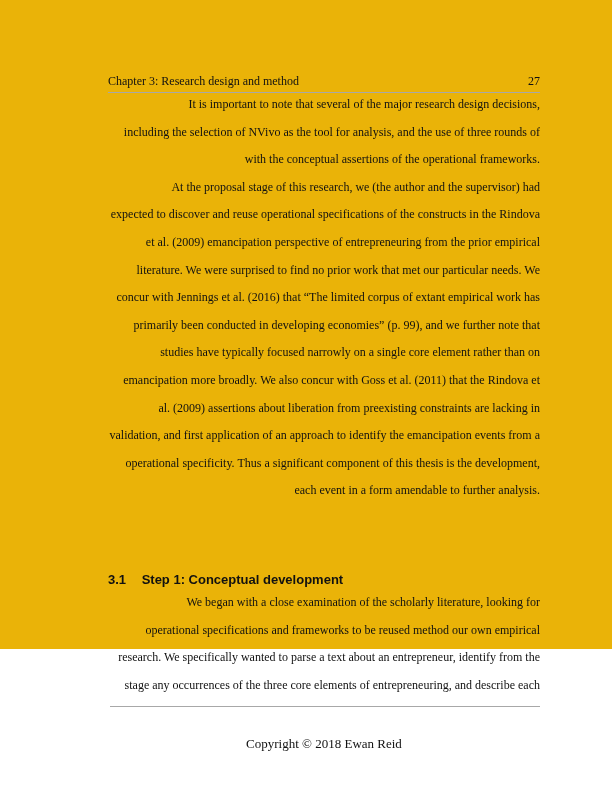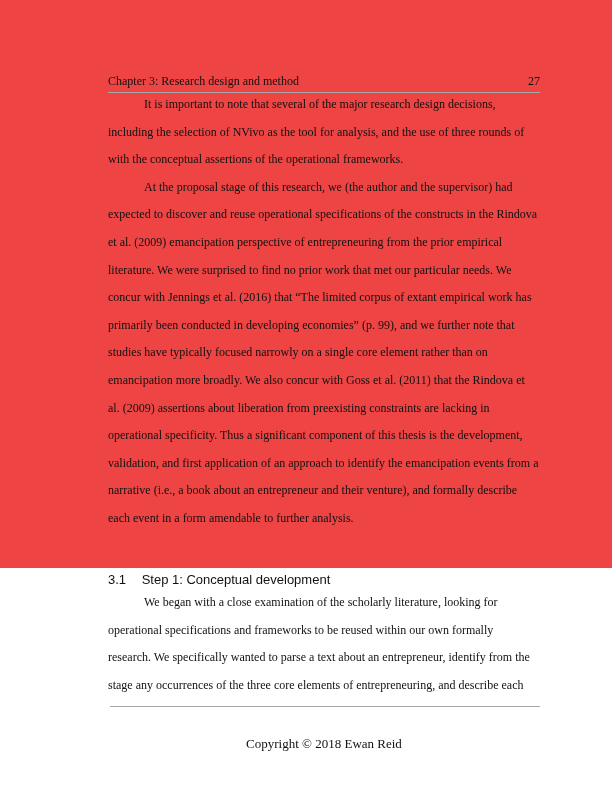--- a/index.html
+++ b/index.html
@@ -1,30 +1,30 @@
 <!DOCTYPE html>
 <html><head>
   <meta charset="utf-8">
   <style>
     html, body { margin: 0; padding: 0; background: #ffffff; }
     body { width: 612px; height: 792px; position: relative; overflow: hidden;
            font-family: "Liberation Serif", serif; color: #111111; }
-    .page { position: absolute; left: 0; top: 0; width: 612px; height: 568px; background: #ef4444; }
+    .page { position: absolute; left: 0; top: 0; width: 612px; height: 649px; background: #eab308; }
     .header { position: absolute; left: 108px; top: 73px; width: 432px; height: 16px;
               font-size: 12px; line-height: 16px; }
     .header .title { position: absolute; left: 0; top: 0; }
     .header .pageno { position: absolute; right: 0; top: 0; }
     .rule { position: absolute; left: 108px; width: 432px; height: 1px; background: #a8a8a8; }
     .rule.top { top: 92px; }
     .rule.bottom { top: 706px; left: 110px; width: 430px; }
     .body { position: absolute; left: 108px; top: 96px; width: 432px; }
-    .line { font-size: 12px; height: 27.6px; line-height: 16px; white-space: nowrap; }
+    .line { font-size: 12px; height: 27.6px; line-height: 16px; white-space: nowrap; text-align: right; }
     .line.indent { padding-left: 36px; }
     .heading { position: absolute; left: 108px; top: 572px; font-family: "Liberation Sans", sans-serif;
-               font-weight: normal; font-size: 13px; line-height: 16px; white-space: nowrap; }
+               font-weight: bold; font-size: 13px; line-height: 16px; white-space: nowrap; }
     .heading .num { display: inline-block; width: 30px; }
     .body2 { position: absolute; left: 108px; top: 594px; width: 432px; }
     .footer { position: absolute; left: 108px; top: 736px; width: 432px; text-align: center;
               font-size: 13px; line-height: 16px; }
   </style>
 </head>
 <body>
 
 <div class="page">
 
@@ -43,35 +43,34 @@
     <div>
       <div class="line indent">At the proposal stage of this research, we (the author and the supervisor) had</div>
       <div class="line">expected to discover and reuse operational specifications of the constructs in the Rindova</div>
       <div class="line">et al. (2009) emancipation perspective of entrepreneuring from the prior empirical</div>
       <div class="line">literature.  We were surprised to find no prior work that met our particular needs.  We</div>
       <div class="line">concur with Jennings et al. (2016) that “The limited corpus of extant empirical work has</div>
       <div class="line">primarily been conducted in developing economies” (p. 99), and we further note that</div>
       <div class="line">studies have typically focused narrowly on a single core element rather than on</div>
       <div class="line">emancipation more broadly.  We also concur with Goss et al. (2011) that the Rindova et</div>
       <div class="line">al. (2009) assertions about liberation from preexisting constraints are lacking in</div>
+      <div class="line">validation, and first application of an approach to identify the emancipation events from a</div>
       <div class="line">operational specificity.  Thus a significant component of this thesis is the development,</div>
-      <div class="line">validation, and first application of an approach to identify the emancipation events from a</div>
-      <div class="line">narrative (i.e., a book about an entrepreneur and their venture), and formally describe</div>
       <div class="line">each event in a form amendable to further analysis.</div>
     </div>
   </div>
 
   <div class="heading">
     <span class="num">3.1</span>
     <span>Step 1: Conceptual development</span>
   </div>
 
   <div class="body2">
     <div class="line indent">We began with a close examination of the scholarly literature, looking for</div>
-    <div class="line">operational specifications and frameworks to be reused within our own formally</div>
+    <div class="line">operational specifications and frameworks to be reused method our own empirical</div>
     <div class="line">research.  We specifically wanted to parse a text about an entrepreneur, identify from the</div>
     <div class="line">stage any occurrences of the three core elements of entrepreneuring, and describe each</div>
   </div>
 
   <div class="rule bottom"></div>
   <div class="footer">Copyright © 2018 Ewan Reid</div>
 
 </div>
 
 </body></html>

